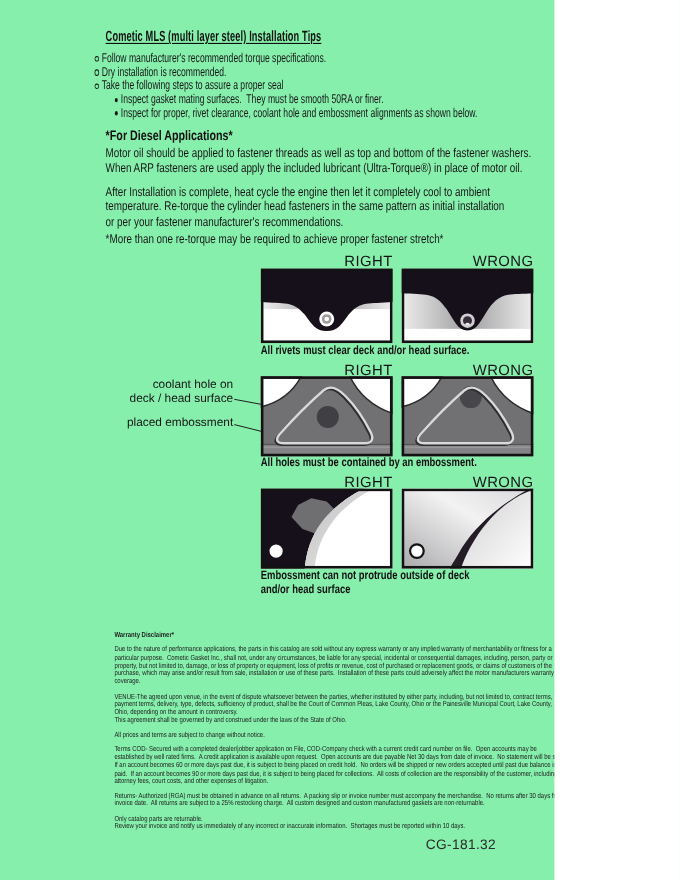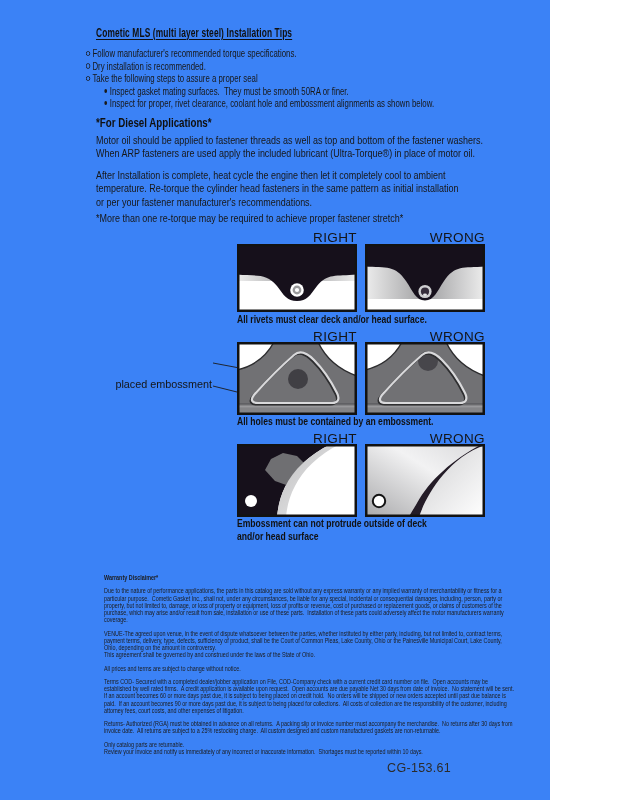--- a/index.html
+++ b/index.html
@@ -1,17 +1,17 @@
 <!DOCTYPE html>
 <html><head>
 <meta charset="utf-8">
 <style>
   html,body{margin:0;padding:0;background:#ffffff;}
   .page{
-    position:relative;width:550px;height:800px;background:#3b82f6;
+    position:relative;width:504px;height:800px;background:#86efac;
     font-family:"Liberation Sans","DejaVu Sans",sans-serif;color:#1a1a1a;
     overflow:hidden;
   }
   .abs{position:absolute;}
   
   .cx62{transform:scaleX(0.62);transform-origin:0 0;}
   .cx68{transform:scaleX(0.68);transform-origin:0 0;}
   .cx78{transform:scaleX(0.78);transform-origin:0 0;}
   .cx82{transform:scaleX(0.82);transform-origin:0 0;}
 
@@ -117,20 +117,22 @@
       <ellipse cx="60" cy="50.7" rx="2" ry="1.2" fill="#e6e6e8"></ellipse>
     </g>
     <rect x="1.25" y="1.25" width="117.5" height="65.5" fill="none" stroke="#121212" stroke-width="2.5"></rect>
   </svg>
 
   <div class="abs caption cx78" style="left:237px;top:313px;">All rivets must clear deck and/or head surface.</div>
 
   <div class="abs dg-label" style="left:237px;top:329px;">RIGHT</div>
   <div class="abs dg-label" style="left:365px;top:329px;">WRONG</div>
 
+  <div class="abs ann" style="top:345px;">coolant hole on
+deck / head surface</div>
   <div class="abs ann" style="top:379px;">placed embossment</div>
 
   <svg class="abs" style="left:212px;top:350px;" width="92" height="52" viewBox="0 0 92 52">
     <line x1="1" y1="13" x2="86" y2="29" stroke="#1b1b1b" stroke-width="0.9"></line>
     <line x1="1" y1="36" x2="41" y2="46" stroke="#1b1b1b" stroke-width="0.9"></line>
   </svg>
 
   <svg class="abs dg-box" style="left:237px;top:342px;" width="120" height="73" viewBox="0 0 120 73">
     <rect width="120" height="73" fill="#717174"></rect>
     <rect x="0" y="62" width="120" height="11" fill="#848487"></rect>
@@ -209,15 +211,15 @@
     <p>Due to the nature of performance applications, the parts in this catalog are sold without any express warranty or any implied warranty of merchantability or fitness for a particular purpose.  Cometic Gasket Inc., shall not, under any circumstances, be liable for any special, incidental or consequential damages, including, person, party or property, but not limited to, damage, or loss of property or equipment, loss of profits or revenue, cost of purchased or replacement goods, or claims of customers of the purchase, which may arise and/or result from sale, installation or use of these parts.  Installation of these parts could adversely affect the motor manufacturers warranty coverage.</p>
     <p>VENUE-The agreed upon venue, in the event of dispute whatsoever between the parties, whether instituted by either party, including, but not limited to, contract terms, payment terms, delivery, type, defects, sufficiency of product, shall be the Court of Common Pleas, Lake County, Ohio or the Painesville Municipal Court, Lake County, Ohio, depending on the amount in controversy.
 This agreement shall be governed by and construed under the laws of the State of Ohio.</p>
     <p>All prices and terms are subject to change without notice.</p>
     <p>Terms COD- Secured with a completed dealer/jobber application on File, COD-Company check with a current credit card number on file.  Open accounts may be established by well rated firms.  A credit application is available upon request.  Open accounts are due payable Net 30 days from date of invoice.  No statement will be sent.  If an account becomes 60 or more days past due, it is subject to being placed on credit hold.  No orders will be shipped or new orders accepted until past due balance is paid.  If an account becomes 90 or more days past due, it is subject to being placed for collections.  All costs of collection are the responsibility of the customer, including attorney fees, court costs, and other expenses of litigation.</p>
     <p>Returns- Authorized (RGA) must be obtained in advance on all returns.  A packing slip or invoice number must accompany the merchandise.  No returns after 30 days from invoice date.  All returns are subject to a 25% restocking charge.  All custom designed and custom manufactured gaskets are non-returnable.</p>
     <p>Only catalog parts are returnable.
 Review your invoice and notify us immediately of any incorrect or inaccurate information.  Shortages must be reported within 10 days.</p>
   </div>
 
-  <div class="abs pagenum">CG-153.61</div>
+  <div class="abs pagenum">CG-181.32</div>
 
 </div>
 
 </body></html>

